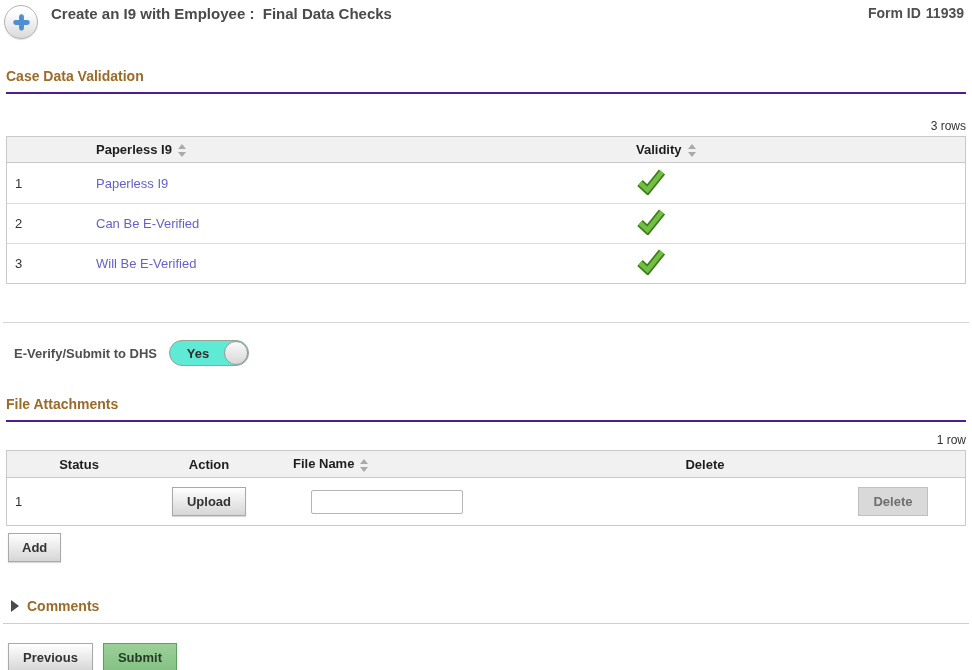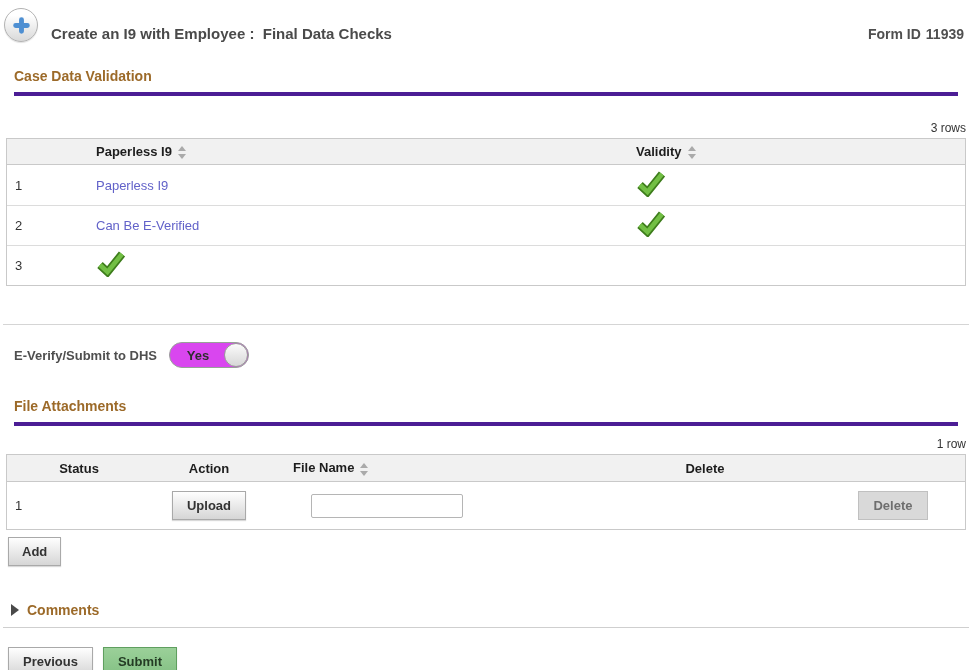--- a/index.html
+++ b/index.html
@@ -5,40 +5,40 @@
   * { box-sizing: border-box; }
   html, body { margin:0; padding:0; }
   body {
     width: 972px; height: 670px; overflow: hidden;
     background: #ffffff;
     font-family: "Liberation Sans", sans-serif;
     color: #333;
   }
 
   
-  .topbar { display:flex; align-items:flex-end; padding: 5px 6px 0 4px; height: 42px; }
+  .topbar { display:flex; align-items:flex-start; padding: 5px 6px 0 4px; height: 42px; }
   .plusbtn {
     width: 34px; height: 34px; border-radius: 50%;
     border: 1px solid #b3b3b3;
     background: linear-gradient(#ffffff 20%, #d9d9d9);
     display:flex; align-items:center; justify-content:center;
     box-shadow: 0 1px 1px rgba(0,0,0,.12);
     cursor: pointer; flex: 0 0 auto;
   }
   .pagetitle {
     margin-left: 13px; font-size: 15px; font-weight: bold; color: #4a4a4a;
     white-space: pre;
   }
   .formid { margin-left:auto; font-size: 14px; font-weight: bold; color: #4f4f4f; padding-right: 2px; }
   .formid span + span { margin-left: 5px; }
 
   
   .secthead {
-    margin: 0 14px; color: #9c6a29; font-size: 14px; font-weight: bold;
-    border-bottom: 4px solid #4c1d95; padding-bottom: 8px;
+    margin: 0 6px; color: #9c6a29; font-size: 14px; font-weight: bold;
+    border-bottom: 2px solid #4c1d95; padding-bottom: 8px;
   }
   .sect-case { margin-top: 26px; }
   .sect-files { margin-top: 30px; }
 
   .rowcount { margin: 0 6px; text-align: right; font-size: 12px; color: #333; }
   .rc1 { margin-top: 25px; }
   .rc2 { margin-top: 11px; }
 
   
   .grid { margin: 3px 6px 0 6px; border: 1px solid #c9c9c9; }
@@ -75,21 +75,21 @@
   .sort .dn { border-top: 5px solid #aaaaaa; }
 
   
   .divider { border: none; border-top: 1px solid #d5d5d5; margin: 38px 3px 0 3px; }
 
   
   .everify { display:flex; align-items:center; margin: 17px 0 0 14px; }
   .everify .lbl { font-size: 13px; font-weight: bold; color: #4f4f4f; }
   .toggle {
     position: relative; margin-left: 12px; width: 80px; height: 26px;
-    border-radius: 14px; background: #d946ef; border: 1px solid #97a197;
+    border-radius: 14px; background: #5eead4; border: 1px solid #97a197;
     cursor: pointer;
   }
   .toggle .txt {
     position:absolute; left: 0; top: 0; width: 56px; height: 24px;
     display:flex; align-items:center; justify-content:center;
     font-size: 13px; font-weight: bold; color: #2e2e2e;
   }
   .toggle .knob {
     position:absolute; right: 0px; top: 0px; width: 24px; height: 24px;
     border-radius: 50%; border: 1px solid #9b9b9b;
@@ -195,20 +195,21 @@
         <svg width="30" height="26" viewBox="0 0 30 26">
           <path d="M4 14 L11.5 21 L26 3" fill="none" stroke="#3e7d1c" stroke-width="8" stroke-linejoin="miter"></path>
           <path d="M4 14 L11.5 21 L26 3" fill="none" stroke="#72bf44" stroke-width="4.5"></path>
         </svg>
       </span>
     </div>
   </div>
 
   <div class="trow">
     <div class="c-num">3</div>
+    <div class="c-main"><a class="link">Will Be E-Verified</a></div>
     <div class="c-valid">
       <span style="display:inline-flex;">
         <svg width="30" height="26" viewBox="0 0 30 26">
           <path d="M4 14 L11.5 21 L26 3" fill="none" stroke="#3e7d1c" stroke-width="8" stroke-linejoin="miter"></path>
           <path d="M4 14 L11.5 21 L26 3" fill="none" stroke="#72bf44" stroke-width="4.5"></path>
         </svg>
       </span>
     </div>
   </div>
 </div>

